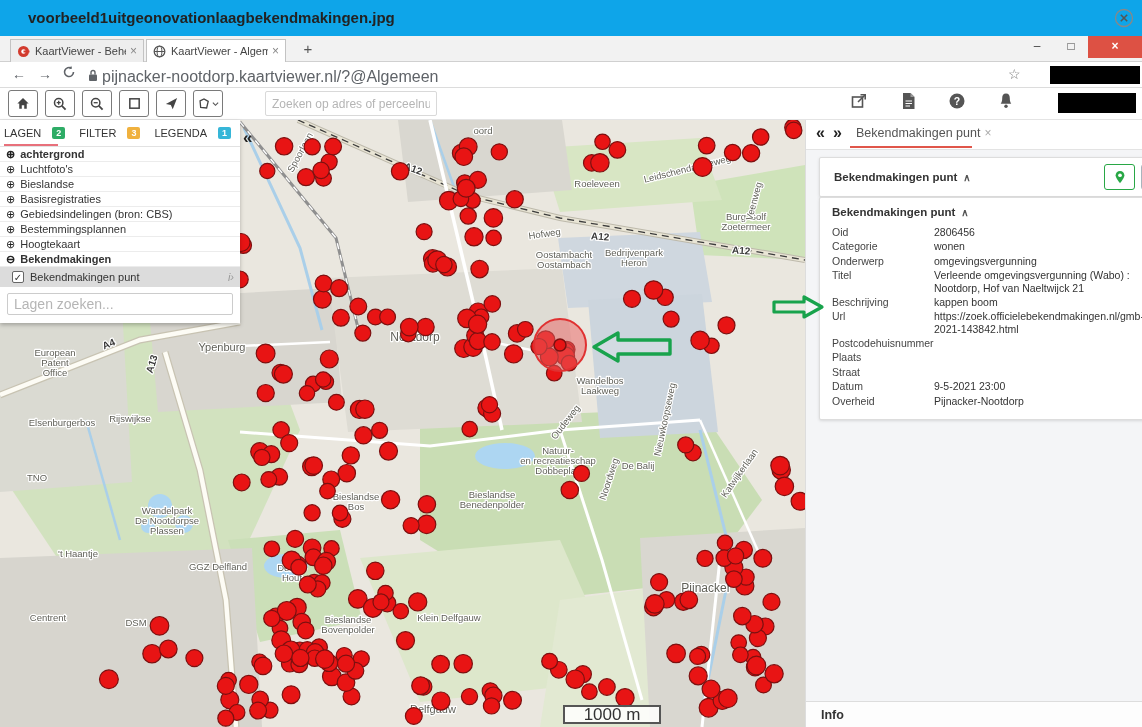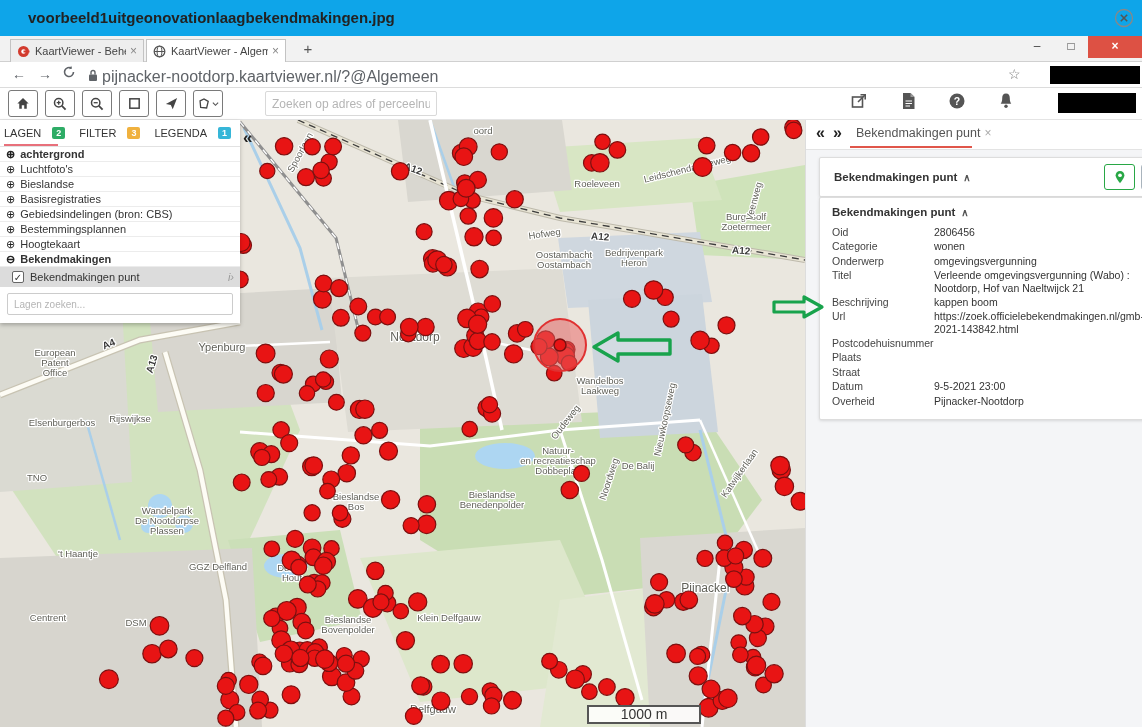--- a/index.html
+++ b/index.html
@@ -40,39 +40,39 @@
   #map-search { position:absolute; left:265px; top:3px; width:172px; height:25px; border:1px solid #d9d9d9; border-radius:2px; font-size:12px; color:#444; padding:0 6px; outline:none; }
   #map-search::placeholder { color:#b5b5b5; }
   #tb-right { position:absolute; left:848px; top:3px; display:flex; gap:27px; }
   .ricon { width:22px; height:24px; display:flex; align-items:center; justify-content:center; cursor:pointer; }
   .redact2 { position:absolute; left:1058px; top:5px; width:78px; height:20px; background:#000; }
 
   
   .main { position:absolute; left:0; top:120px; width:1142px; height:607px; }
   #map { position:absolute; left:0; top:0; width:805px; height:607px; background:#eae7df; overflow:hidden; cursor:grab; }
   #map svg.geo { position:absolute; left:0; top:0; }
-  .scalebar { position:absolute; left:587px; top:585px; width:114px; height:19px; background:rgba(255,255,255,.85); border:2px solid #555; font-size:14px; color:#333; text-align:center; line-height:15px; }
+  .scalebar { position:absolute; left:563px; top:585px; width:98px; height:19px; background:rgba(255,255,255,.85); border:2px solid #555; font-size:17px; color:#333; text-align:center; line-height:15px; }
   .lp-collapse { position:absolute; left:243px; top:8px; font-size:17px; font-weight:bold; color:#222; cursor:pointer; }
 
   
   .leftpanel { position:absolute; left:0; top:0; width:240px; background:#fff; box-shadow:0 2px 4px rgba(0,0,0,.25); }
   .lp-tabs { height:26px; display:flex; align-items:center; padding:0 4px; position:relative; }
   .lptab { display:flex; align-items:center; gap:11px; font-size:11px; color:#333; margin-right:14px; cursor:pointer; }
   .lptab.tab3 { margin-left:auto; margin-right:6px; }
   .lpbadge { color:#fff; font-size:9px; padding:1px 4px; border-radius:2px; font-weight:bold; }
   .lp-underline { position:absolute; left:4px; bottom:0; width:54px; height:2px; }
   .layerlist { border-top:1px solid #e2e2e2; }
   .lrow { height:15px; display:flex; align-items:center; gap:5px; padding:0 6px; border-bottom:1px solid #ececec; font-size:11px; color:#333; cursor:pointer; }
   .lrow.bold { font-weight:bold; }
   .lrow .exp { font-size:11px; line-height:1; color:#222; }
   .subrow { height:20px; background:#dcdcdc; display:flex; align-items:center; gap:6px; padding:0 6px 0 12px; font-size:11px; color:#333; cursor:pointer; }
   .cbox { width:12px; height:12px; background:#fff; border:1px solid #666; border-radius:2px; font-size:10px; line-height:11px; text-align:center; color:#333; }
   .subrow .linfo { margin-left:auto; color:#9a9a9a; font-size:11px; font-style:italic; }
   .lp-search-wrap { padding:6px 7px 8px 7px; }
-  #layer-search { width:100%; height:22px; border:1px solid #ccc; border-radius:2px; font-size:10px; padding:0 6px; color:#444; outline:none; }
+  #layer-search { width:100%; height:22px; border:1px solid #ccc; border-radius:2px; font-size:14px; padding:0 6px; color:#444; outline:none; }
   #layer-search::placeholder { color:#b5b5b5; }
 
   
   .rightpanel { position:absolute; left:805px; top:0; width:337px; height:607px; background:#f4f5f7; border-left:1px solid #ddd; }
   .rp-tabs { position:relative; height:30px; background:#fff; border-bottom:1px solid #e3e3e3; }
   .rp-arr { position:absolute; top:4px; font-size:16px; font-weight:bold; color:#222; cursor:pointer; }
   .rp-tab { position:absolute; left:50px; top:6px; font-size:12.5px; color:#555; cursor:pointer; }
   .rp-tab .tclose { color:#aaa; margin-left:4px; font-size:12px; }
   .rp-underline { position:absolute; left:44px; top:26px; width:122px; height:2px; }
   .card { position:absolute; left:13px; width:362px; background:#fff; border:1px solid #ddd; border-radius:2px; box-shadow:0 1px 3px rgba(0,0,0,.12); }
@@ -729,20 +729,21 @@
             <div class="attr-row">
     <span class="al">Datum</span>
     <span class="av">9-5-2021 23:00</span>
   </div>
             <div class="attr-row">
     <span class="al">Overheid</span>
     <span class="av">Pijnacker-Nootdorp</span>
   </div>
           </div>
       </div>
+      <div class="rp-info"><span>Info</span></div>
     </div>
 
     <svg class="url-arrow-overlay" id="url-arrow" width="62" height="38" viewBox="0 0 62 38">
       <polygon points="54,19 36,9 36,14 6,14 6,24 36,24 36,29" fill="rgba(255,255,255,0.15)" stroke-width="3.2" stroke-linejoin="round" stroke="#18a34c"></polygon>
     </svg>
 
   </div>
 </div>
 
 </body></html>

